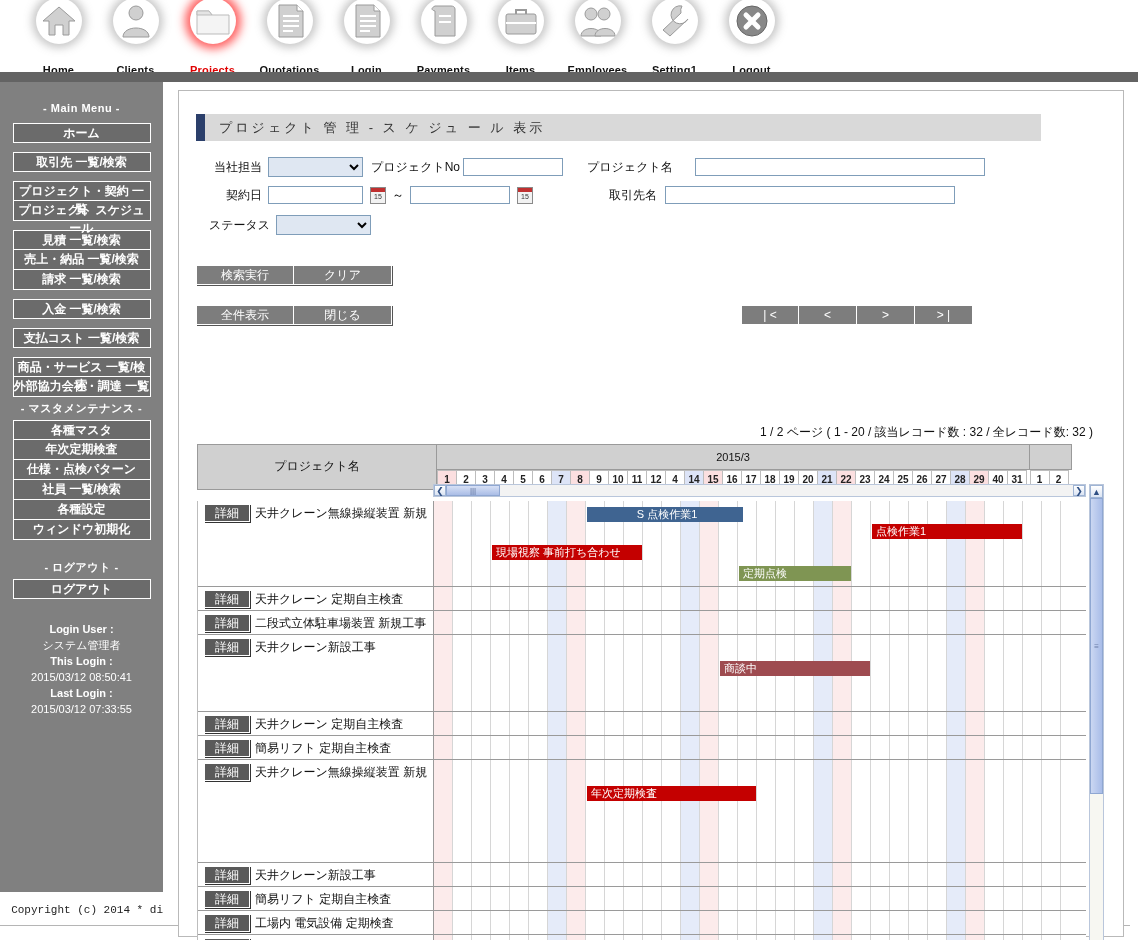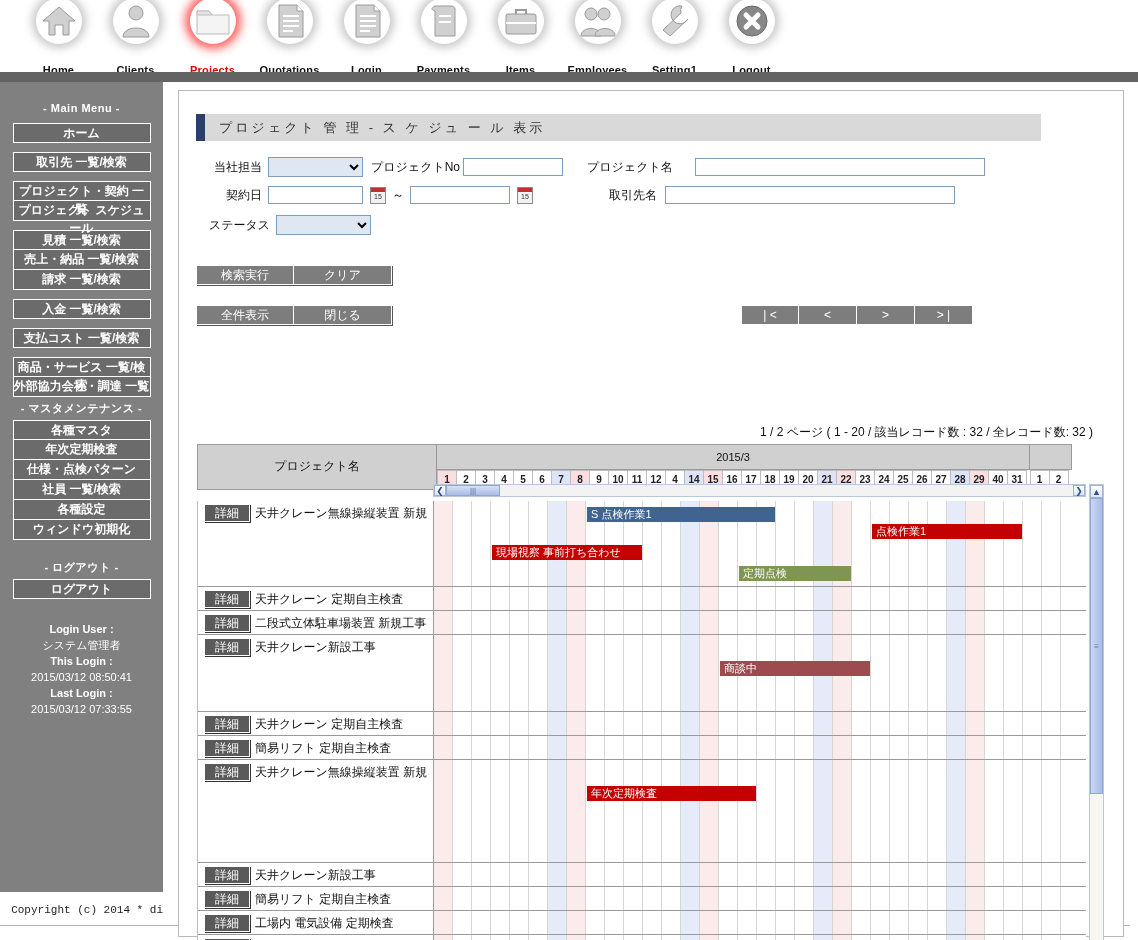--- a/index.html
+++ b/index.html
@@ -478,21 +478,21 @@
             <div class="gcol" style="left: 437px;"></div>
             <div class="gcol" style="left: 456px;"></div>
             <div class="gcol" style="left: 475px;"></div>
             <div class="gcol" style="left: 494px;"></div>
             <div class="gcol sat" style="left: 513px;"></div>
             <div class="gcol sun" style="left: 532px;"></div>
             <div class="gcol" style="left: 551px;"></div>
             <div class="gcol" style="left: 570px;"></div>
             <div class="gcol" style="left: 589px;"></div>
             <div class="gcol" style="left: 608px;"></div>
-            <div class="bar" style="left: 153px; width: 188px; top: 6px; background: rgb(63, 100, 145);">S 点検作業1</div>
+            <div class="bar" style="left: 153px; width: 156px; top: 6px; background: rgb(63, 100, 145); text-align: center;">S 点検作業1</div>
             <div class="bar" style="left: 438px; width: 150px; top: 23px; background: rgb(196, 0, 0);">点検作業1</div>
             <div class="bar" style="left: 58px; width: 150px; top: 44px; background: rgb(196, 0, 0);">現場視察 事前打ち合わせ</div>
             <div class="bar" style="left: 305px; width: 112px; top: 65px; background: rgb(127, 149, 83);">定期点検</div>
           </div>
         </div>
         <div class="grow" style="height: 24px;">
           <div class="glabelcell">
             <div class="detbtn">詳細</div>
             <div class="gname">天井クレーン 定期自主検査</div>
           </div>

